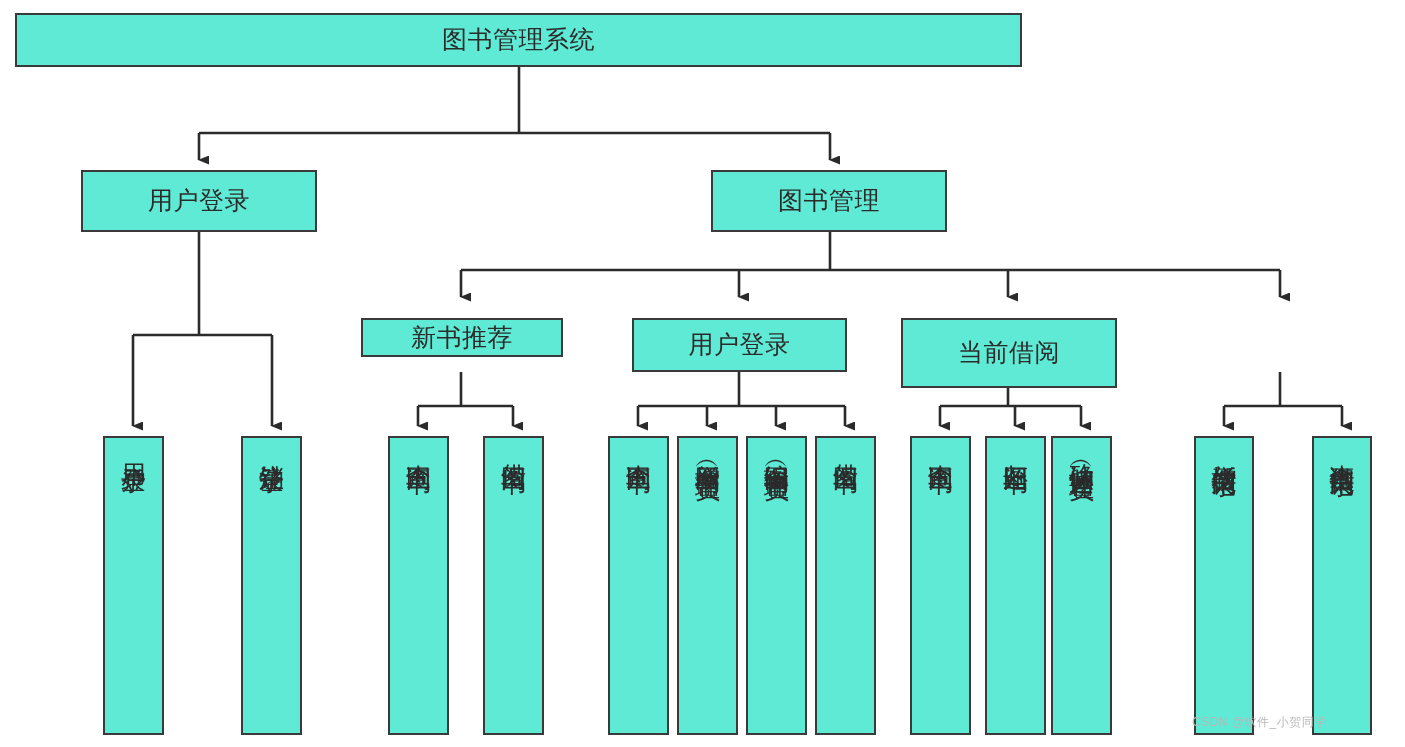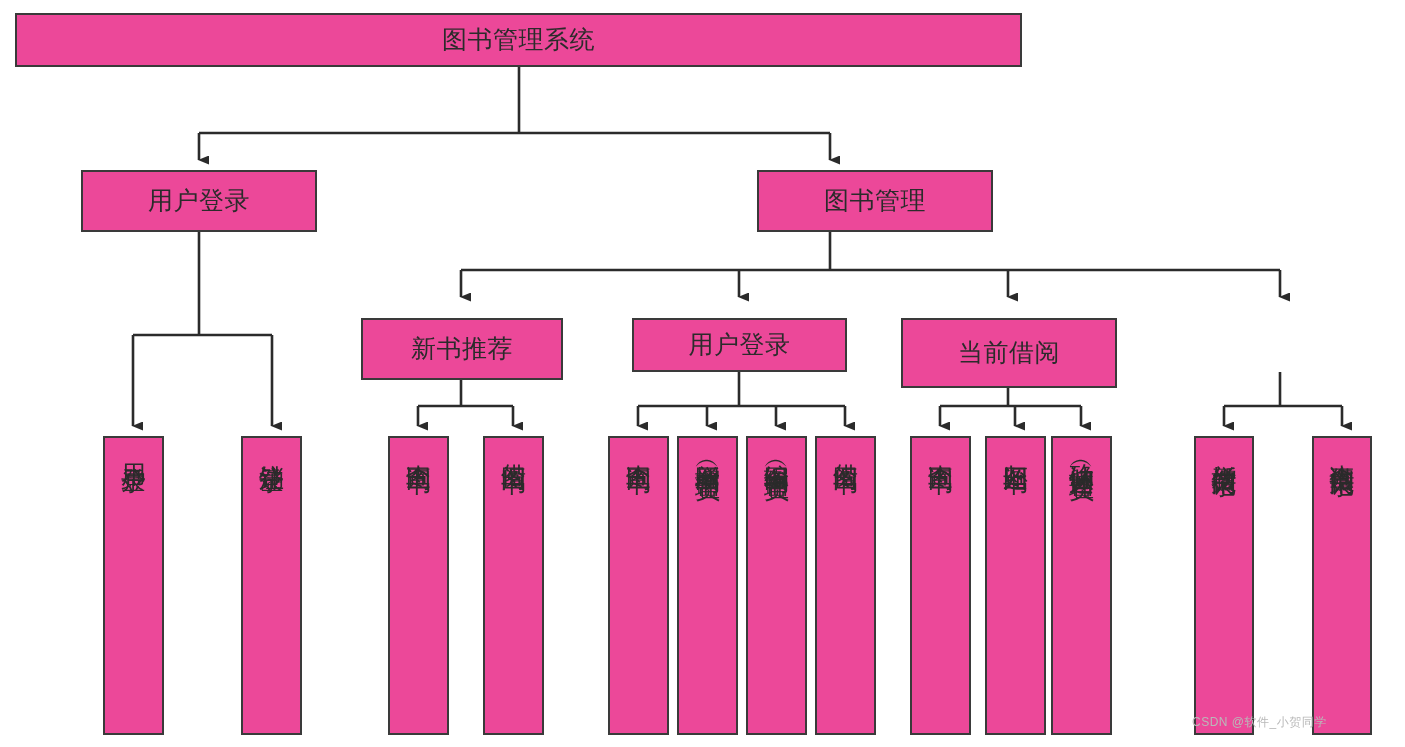--- a/index.html
+++ b/index.html
@@ -20,21 +20,21 @@
   #wires {
     position: absolute;
     left: 0; top: 0;
     width: 1405px;
     height: 747px;
   }
   .node {
     position: absolute;
     box-sizing: border-box;
     border: 2.5px solid #3a3a3a;
-    background: #ec4899;
+    background: #5eead4;
     display: flex;
     align-items: center;
     justify-content: center;
     color: #2b2b2b;
   }
   .node-label {
     display: block;
     text-align: center;
     line-height: 1.02;
     letter-spacing: 0.5px;
@@ -120,25 +120,25 @@
     </g>
   </svg>
 
   <div class="node horiz root" style="left:15px; top:13px; width:1007px; height:54px;">
     <span class="node-label">图书管理系统</span>
   </div>
 
   <div class="node horiz" style="left:81px; top:170px; width:236px; height:62px;">
     <span class="node-label">用户登录</span>
   </div>
-  <div class="node horiz" style="left:711px; top:170px; width:236px; height:62px;margin-left:46px;">
+  <div class="node horiz" style="left:711px; top:170px; width:236px; height:62px;">
     <span class="node-label">图书管理</span>
   </div>
 
-  <div class="node horiz" style="left:361px; top:318px; width:202px; height:62px;">
+  <div class="node horiz" style="left:361px; top:318px; width:202px; height:39px;">
     <span class="node-label">新书推荐</span>
   </div>
   <div class="node horiz" style="left:632px; top:318px; width:215px; height:54px;">
     <span class="node-label">用户登录</span>
   </div>
   <div class="node horiz" style="left:901px; top:318px; width:216px; height:70px;">
     <span class="node-label">当前借阅</span>
   </div>
 
   <div class="node vert" style="left:103px; top:436px; width:61px; height:299px;">

